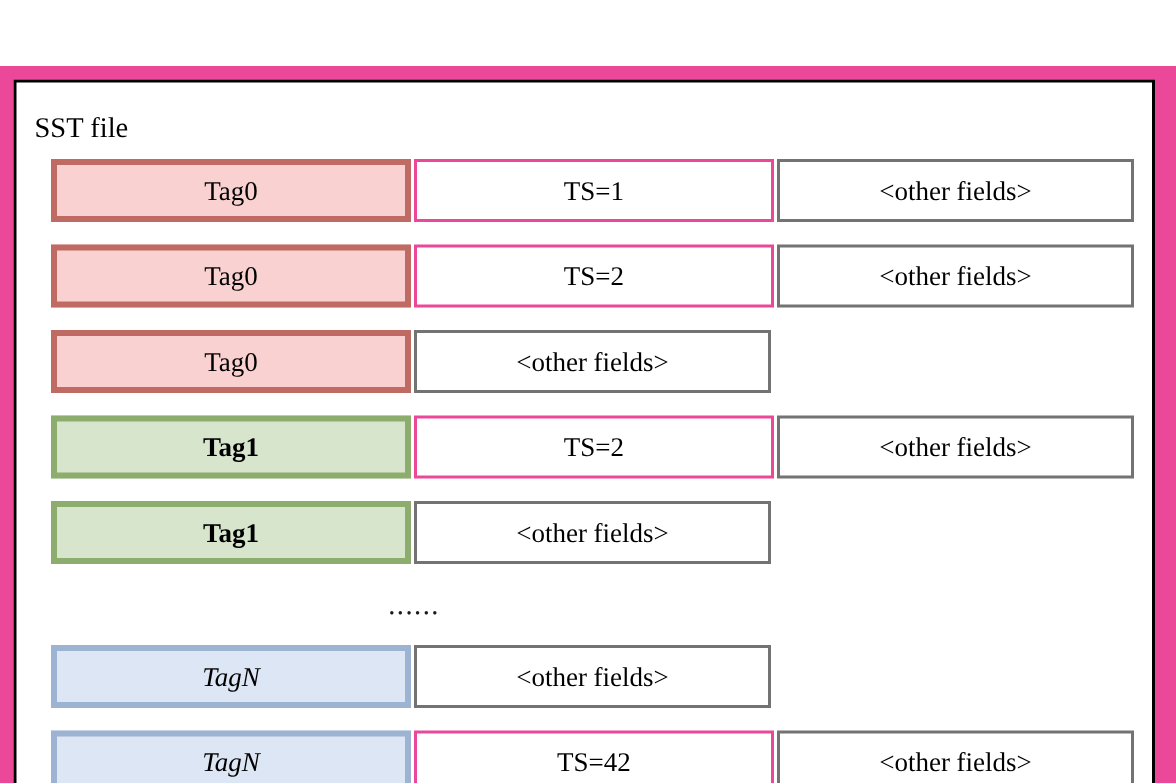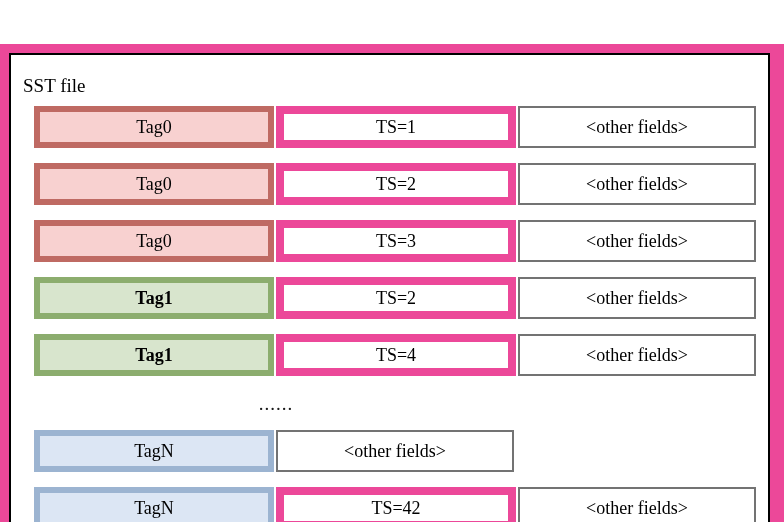--- a/index.html
+++ b/index.html
@@ -66,41 +66,41 @@
     display: flex;
     align-items: center;
     justify-content: center;
     font-size: 18px;
     line-height: 20px;
     white-space: nowrap;
   }
 
   .cell-tag {
     width: 240px;
-    border: 6px solid #6d28d9;
+    border: 4px solid #6d28d9;
     margin-right: 2px;
   }
 
   .cell-ts {
     width: 240px;
-    border: 8px solid #ec4899;
+    border: 2px solid #ec4899;
     background: #ffffff;
     margin-right: 2px;
   }
 
   .cell-other {
     width: 238px;
     border: 2px solid #737373;
     background: #ffffff;
   }
 
   
   .tag-pink  { background: #f8d1d0; border-color: #bf6a63; }
   .tag-green { background: #d8e5cd; border-color: #8cad6e; font-weight: bold; }
-  .tag-blue  { background: #dce6f4; border-color: #9cb4d1; }
+  .tag-blue  { background: #dce6f4; border-color: #9cb4d1; font-style: italic; }
 
   
   .ellipsis-row {
     position: relative;
     height: 30px;
     margin-bottom: 9px;
   }
   .ellipsis-dots {
     position: absolute;
     left: 0;
@@ -145,46 +145,40 @@
         </div>
         <div class="cell cell-other">
           <span>&lt;other fields&gt;</span>
         </div>
       </div>
 
       <div class="record-row">
         <div class="cell cell-tag tag-pink">
           <span>Tag0</span>
         </div>
-        <div class="cell cell-ts">
-          <span>TS=3</span>
-        </div>
         <div class="cell cell-other">
           <span>&lt;other fields&gt;</span>
         </div>
       </div>
 
       <div class="record-row">
         <div class="cell cell-tag tag-green">
           <span>Tag1</span>
         </div>
         <div class="cell cell-ts">
           <span>TS=2</span>
         </div>
         <div class="cell cell-other">
           <span>&lt;other fields&gt;</span>
         </div>
       </div>
 
       <div class="record-row">
         <div class="cell cell-tag tag-green">
           <span>Tag1</span>
-        </div>
-        <div class="cell cell-ts">
-          <span>TS=4</span>
         </div>
         <div class="cell cell-other">
           <span>&lt;other fields&gt;</span>
         </div>
       </div>
 
       <div class="ellipsis-row">
         <div class="ellipsis-dots">......</div>
       </div>
 

